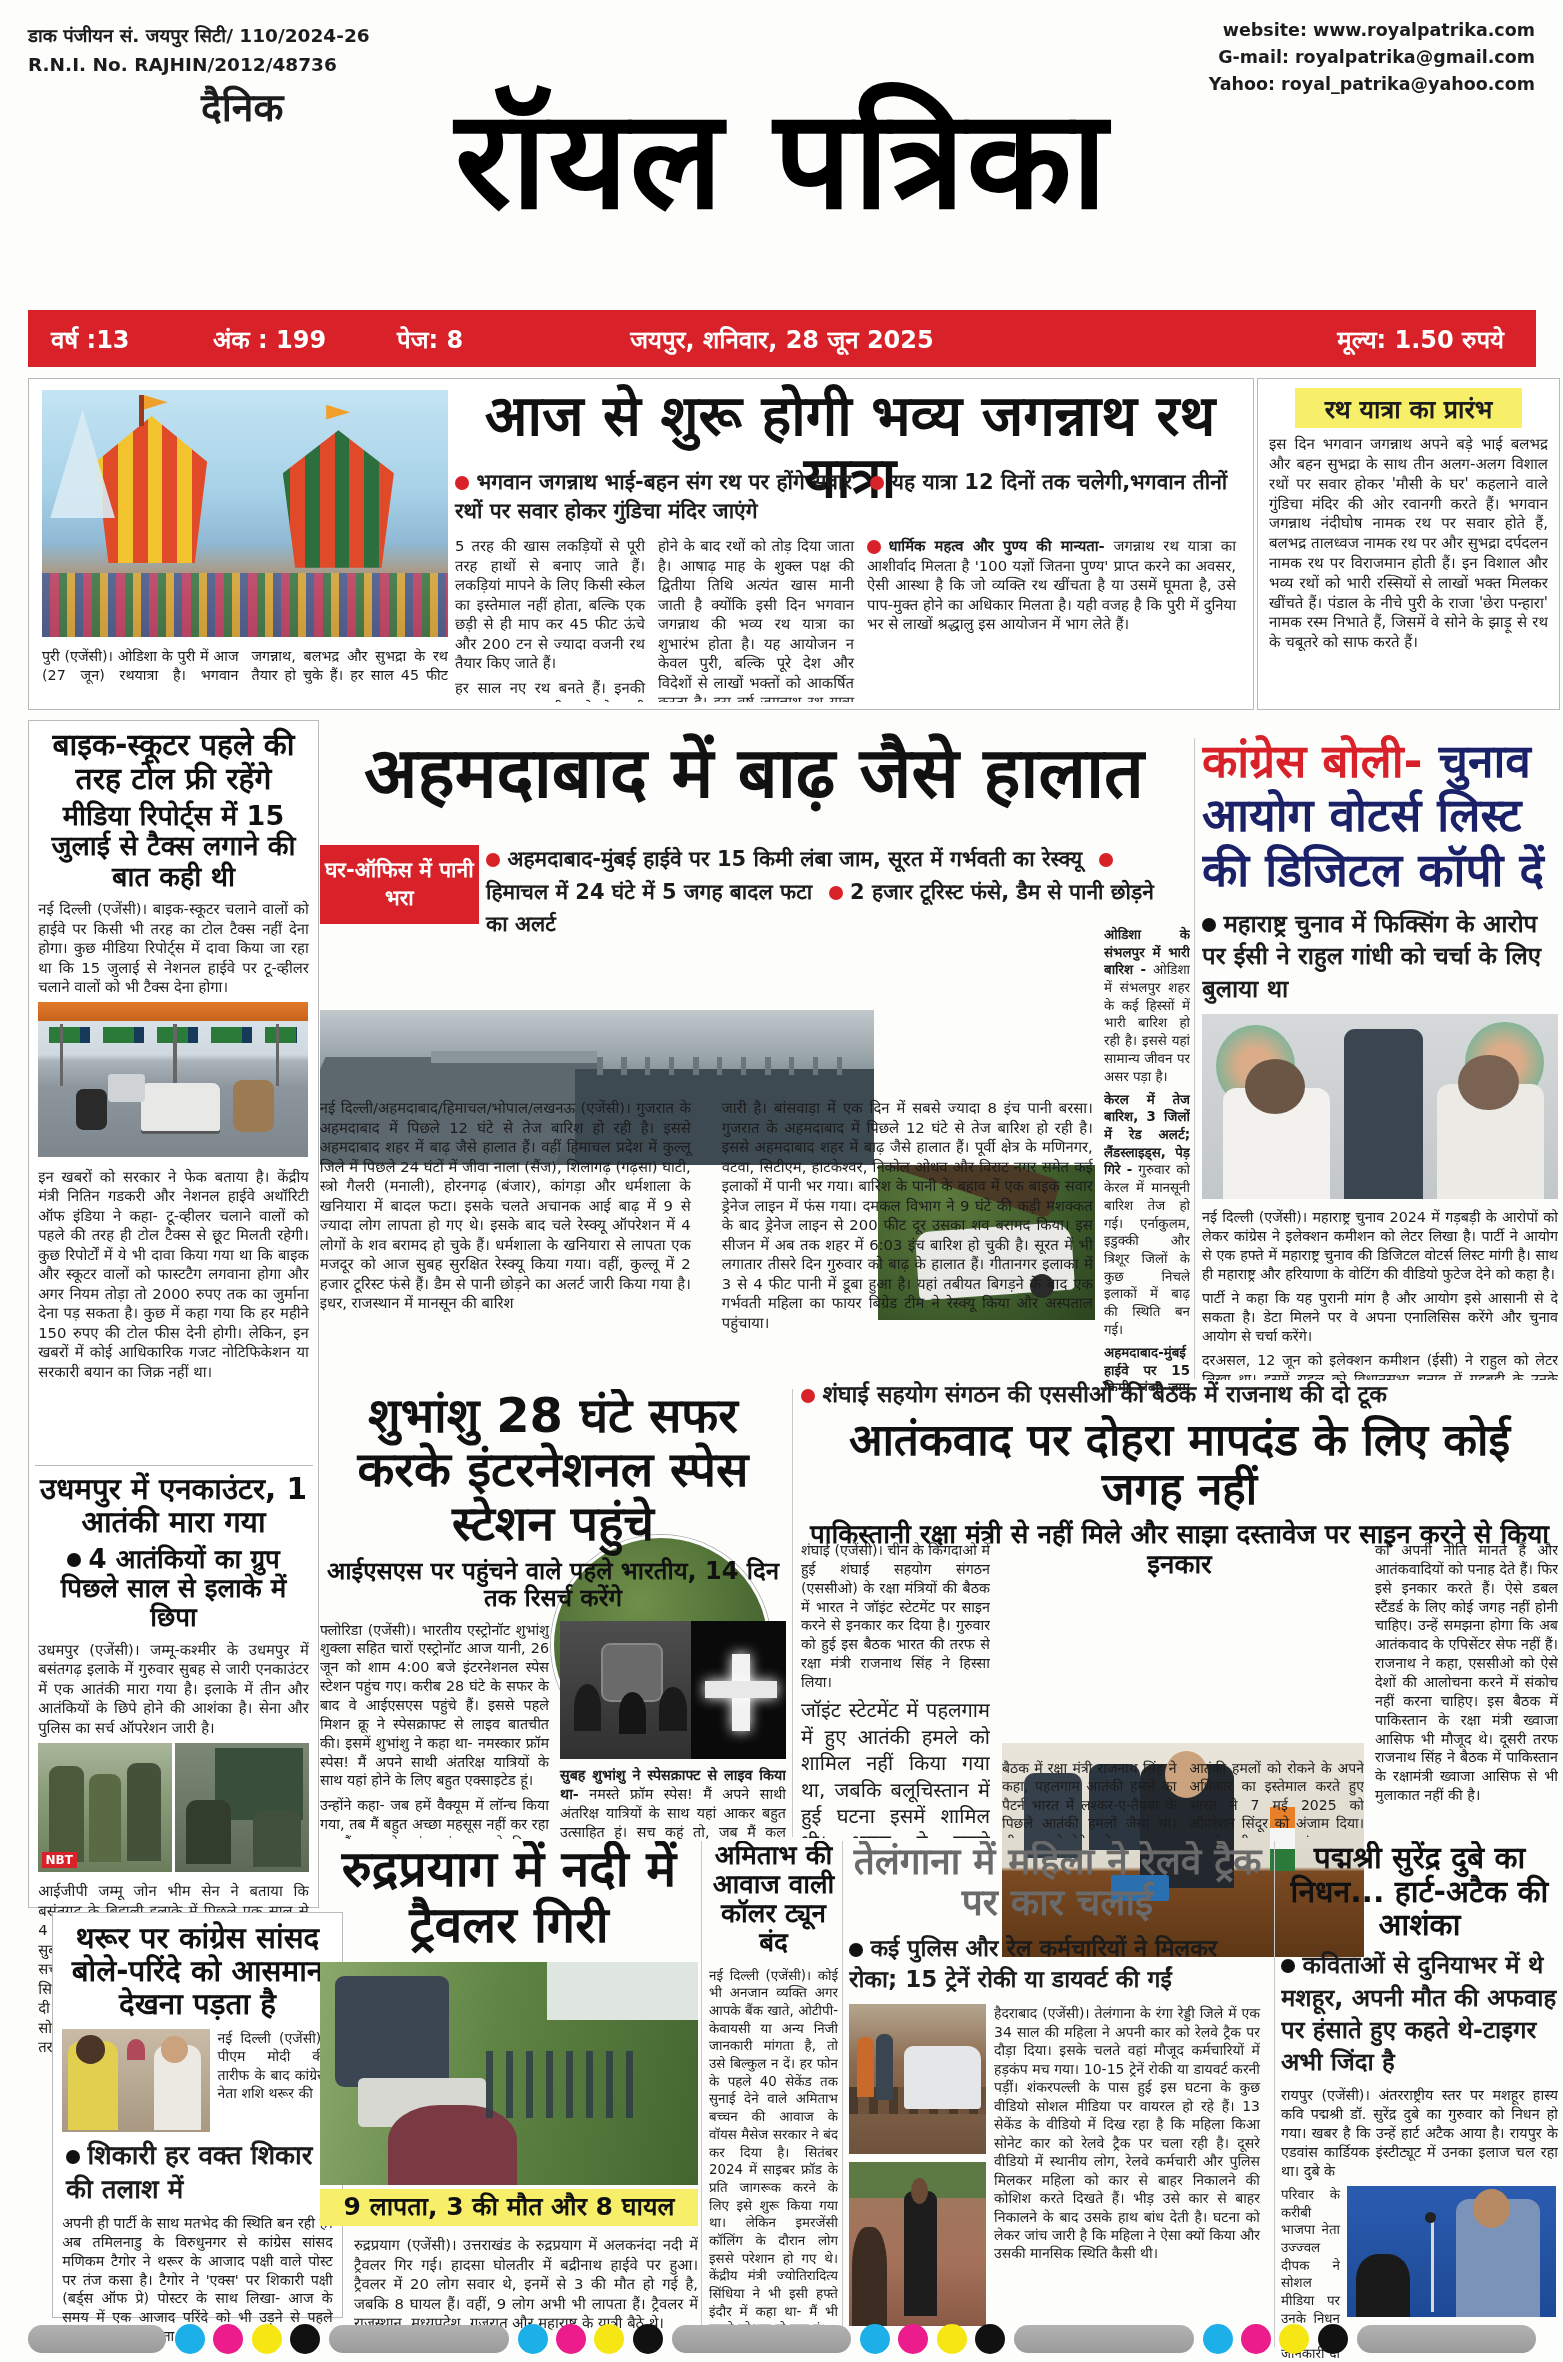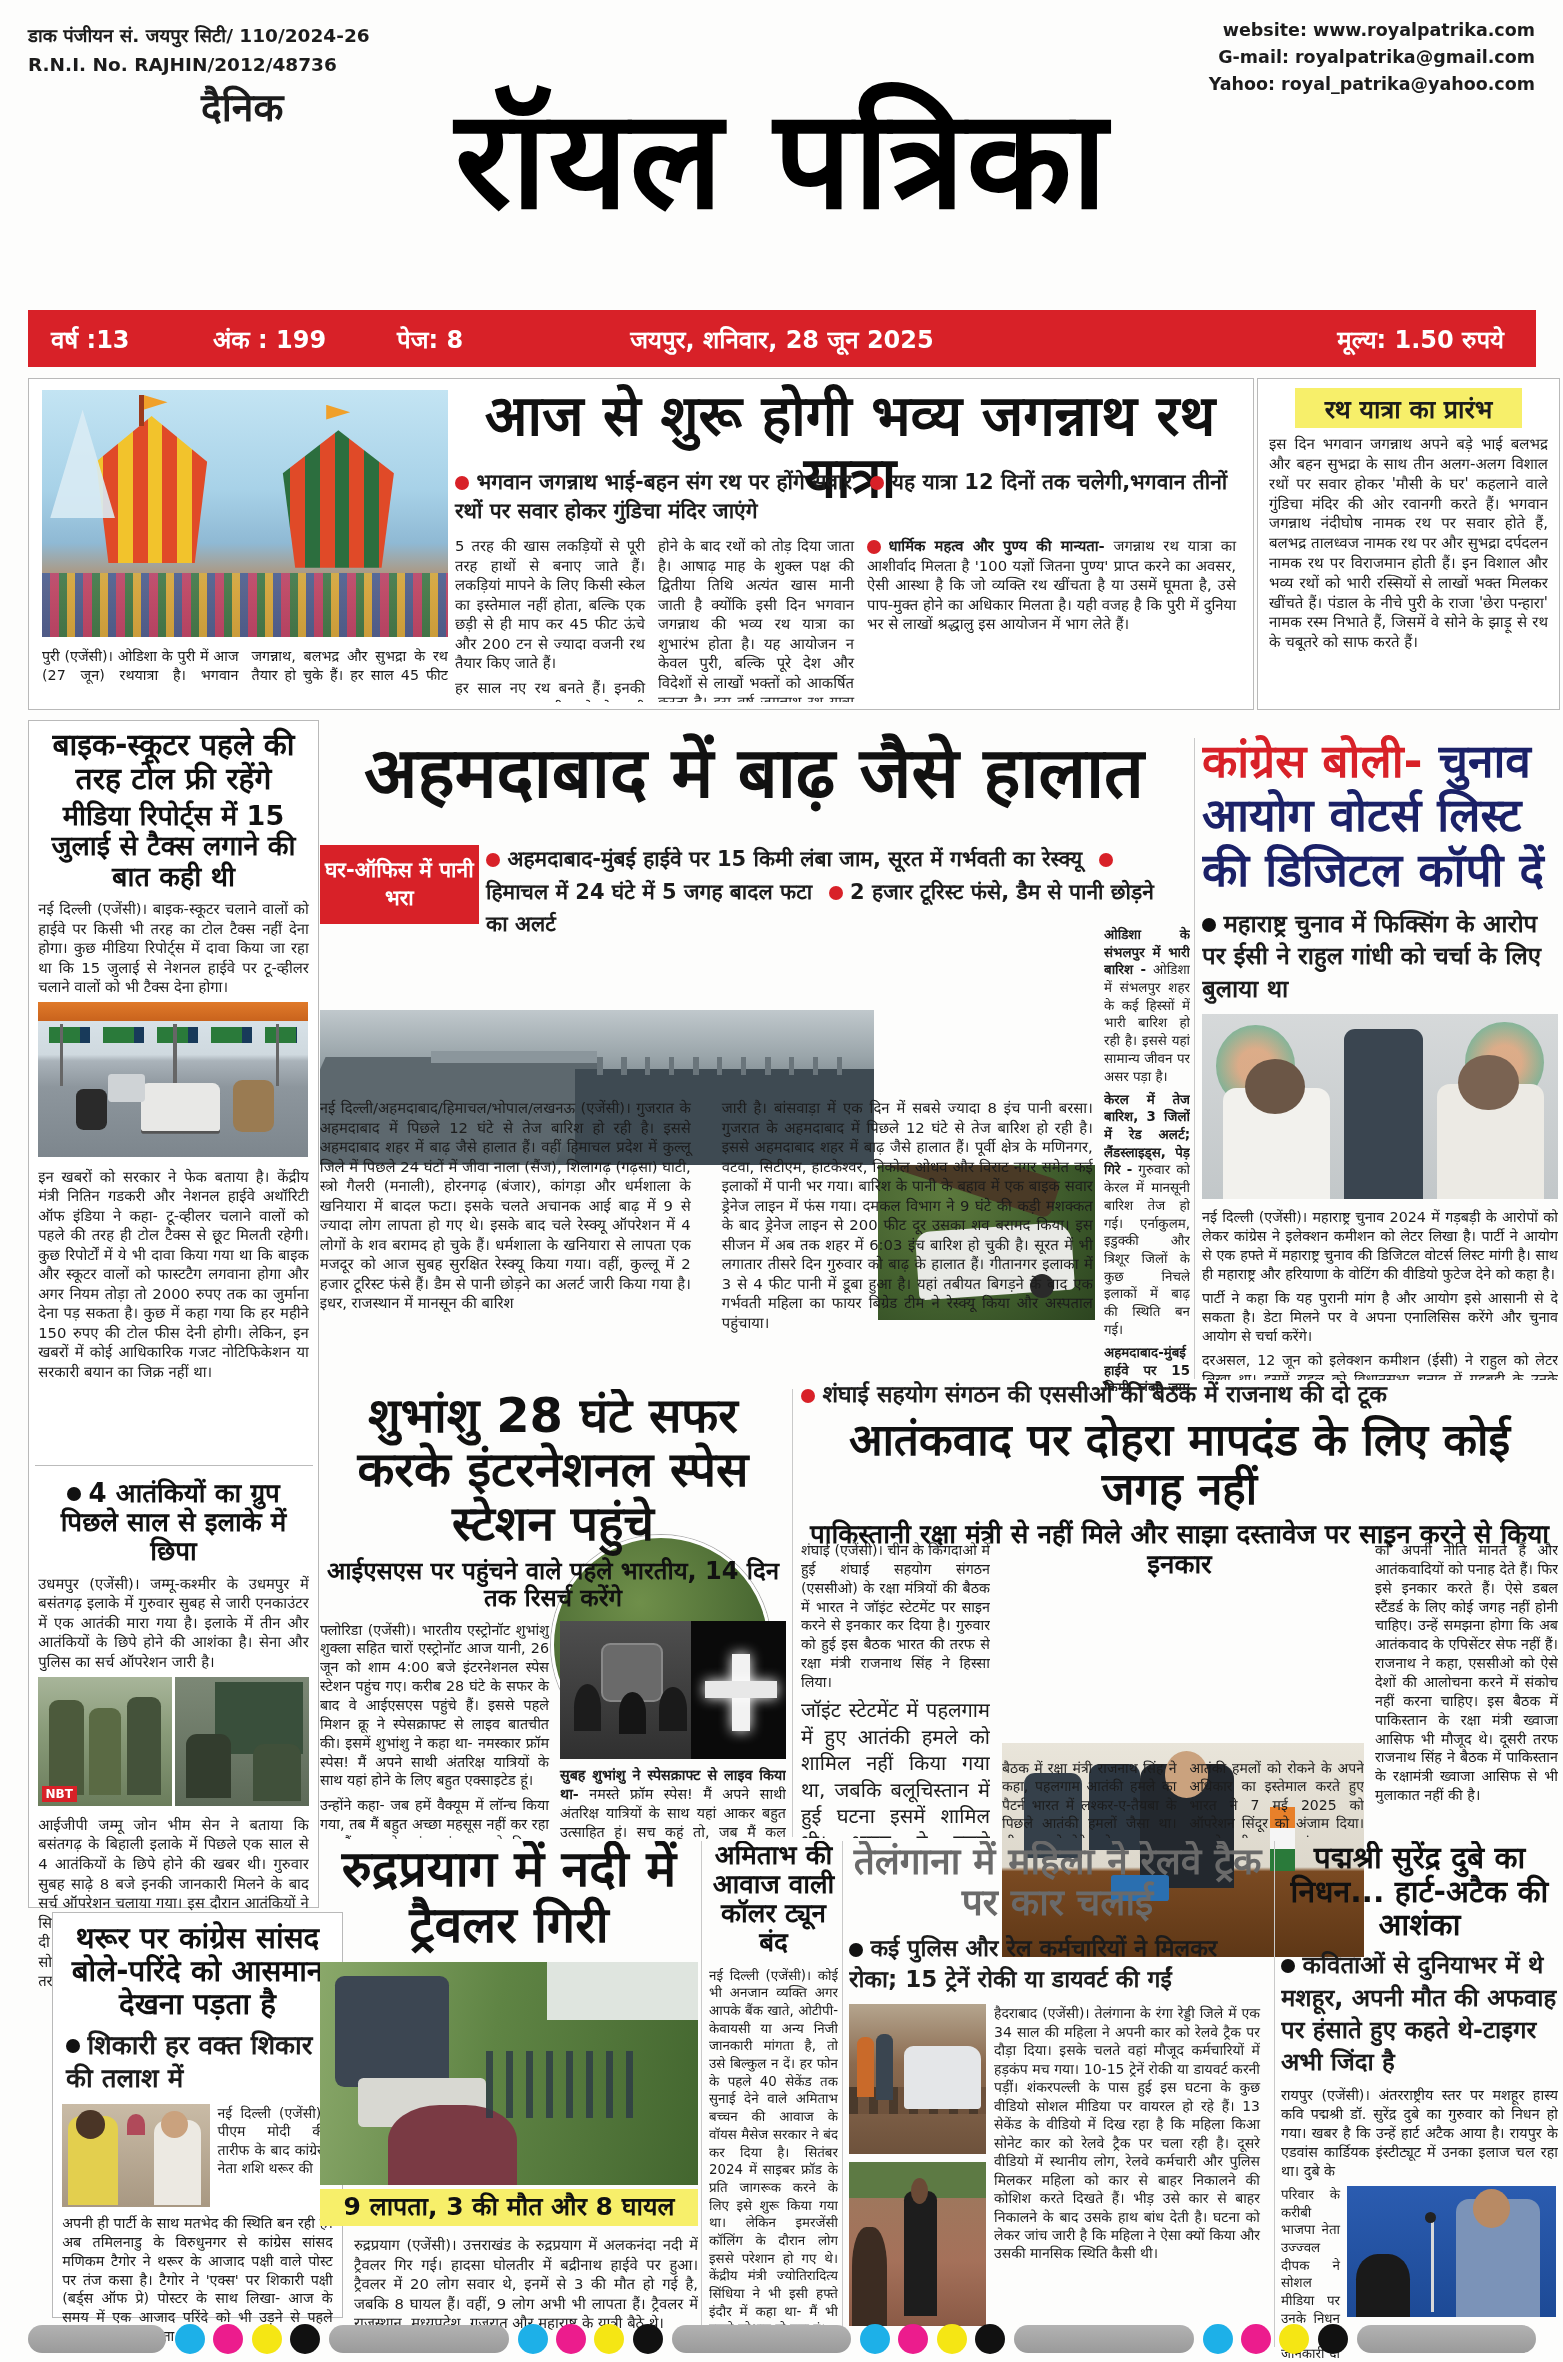--- a/index.html
+++ b/index.html
@@ -104,20 +104,21 @@
       <div class="shape" style="left:88%;top:14%;width:3.7px;height:40%;background:#666;"></div>
       <div class="shape" style="left:38%;top:52%;width:79px;height:48px;background:#e8e8e6;border-radius:7.4px 7.4px 2.8px 2.8px;box-shadow:0 2.8px 0 #555;"></div>
       <div class="shape" style="left:14%;top:56%;width:31px;height:41px;background:#2a2a2a;border-radius:7.4px;"></div>
       <div class="shape" style="left:72%;top:50%;width:41px;height:52px;background:#9a7b52;border-radius:9.2px;"></div>
       <div class="shape" style="left:26%;top:46%;width:37px;height:28px;background:#cfd3d6;border-radius:3.7px;"></div>
     </div>
     <p class="bd" style="margin-top:9.2px;height:293px;overflow:hidden;">इन खबरों को सरकार ने फेक बताया है। केंद्रीय मंत्री नितिन गडकरी और नेशनल हाईवे अथॉरिटी ऑफ इंडिया ने कहा- टू-व्हीलर चलाने वालों को पहले की तरह ही टोल टैक्स से छूट मिलती रहेगी। कुछ रिपोर्टों में ये भी दावा किया गया था कि बाइक और स्कूटर वालों को फास्टटैग लगवाना होगा और अगर नियम तोड़ा तो 2000 रुपए तक का जुर्माना देना पड़ सकता है। कुछ में कहा गया कि हर महीने 150 रुपए की टोल फीस देनी होगी। लेकिन, इन खबरों में कोई आधिकारिक गजट नोटिफिकेशन या सरकारी बयान का जिक्र नहीं था।</p>
   </div>
   <div style="border-top:0.9px solid #bbb;margin:3.7px 5.5px;"></div>
   <div style="padding:3.7px 9.2px 0 9.2px;">
+    <div class="hl" style="font-size:29.5px;">उधमपुर में एनकाउंटर, 1 आतंकी मारा गया</div>
     <div class="hl" style="font-size:26px;margin-top:5.5px;"><span class="bdot"></span><span>4 आतंकियों का ग्रुप पिछले साल से इलाके में छिपा</span></div>
     <p class="bd" style="margin-top:7.4px;">उधमपुर (एजेंसी)। जम्मू-कश्मीर के उधमपुर में बसंतगढ़ इलाके में गुरुवार सुबह से जारी एनकाउंटर में एक आतंकी मारा गया है। इलाके में तीन और आतंकियों के छिपे होने की आशंका है। सेना और पुलिस का सर्च ऑपरेशन जारी है।</p>
     <div style="display:flex;gap:2.8px;">
       <div class="photo" style="width:134px;height:129px;background:linear-gradient(180deg,#a8b59a 0%,#8a9c7a 40%,#6b7d5c 100%);">
         <div class="shape" style="left:8%;top:18%;width:26%;height:74%;background:#4c5a3c;border-radius:9.2px 9.2px 0 0;"></div>
         <div class="shape" style="left:38%;top:24%;width:24%;height:68%;background:#5a6a44;border-radius:9.2px 9.2px 0 0;"></div>
         <div class="shape" style="left:66%;top:16%;width:26%;height:76%;background:#44523a;border-radius:9.2px 9.2px 0 0;"></div>
         <span class="nbt">NBT</span>
       </div>
       <div class="photo" style="width:134px;height:129px;background:linear-gradient(180deg,#7c8876 0%,#5d6a58 100%);">
@@ -125,31 +126,31 @@
         <div class="shape" style="left:8%;top:44%;width:34%;height:50%;background:#333d2e;border-radius:11px 11px 0 0;"></div>
         <div class="shape" style="left:58%;top:52%;width:36%;height:44%;background:#40503a;border-radius:11px 11px 0 0;"></div>
       </div>
     </div>
     <p class="bd" style="margin-top:9.2px;height:277px;overflow:hidden;">आईजीपी जम्मू जोन भीम सेन ने बताया कि बसंतगढ़ के बिहाली इलाके में पिछले एक साल से 4 आतंकियों के छिपे होने की खबर थी। गुरुवार सुबह साढ़े 8 बजे इनकी जानकारी मिलने के बाद सर्च ऑपरेशन चलाया गया। इस दौरान आतंकियों ने सिक्योरिटी फोर्सेज के जवानों पर फायरिंग शुरू कर दी। जवाबी कार्रवाई में एक आतंकी मारा गया है। सोर्स के अनुसार, इलाके में 3 और आतंकी हैं। दोनों तरफ से फायरिंग जारी है।</p>
   </div>
 </div>
 
 <div class="abs box" style="left:28px;top:1912px;width:289px;height:404px;margin-left:24px;">
   <div class="hl" style="font-size:29.5px;margin:9.2px 7.4px 0 7.4px;">थरूर पर कांग्रेस सांसद बोले-परिंदे को आसमान देखना पड़ता है</div>
-  <div style="font-size:26px;font-weight:bold;margin:7.4px 9.2px 0 13px;line-height:1.3;"><span class="bdot"></span><span>शिकारी हर वक्त शिकार की तलाश में</span></div>
   <div style="display:flex;gap:7.4px;margin:7.4px 9.2px 0 9.2px;">
     <div class="photo" style="width:148px;height:103px;background:linear-gradient(180deg,#c9bba6 0%,#a89882 100%);">
       <div class="shape" style="left:4%;top:12%;width:34%;height:86%;background:#e3cf4e;border-radius:13px 13px 0 0;"></div>
       <div class="shape" style="left:9%;top:6%;width:20%;height:28%;background:#4a3526;border-radius:50%;"></div>
       <div class="shape" style="left:62%;top:16%;width:32%;height:82%;background:#ece9e2;border-radius:13px 13px 0 0;"></div>
       <div class="shape" style="left:67%;top:7%;width:18%;height:26%;background:#caa27e;border-radius:50%;"></div>
       <div class="shape" style="left:44%;top:10%;width:12%;height:20%;background:#b04a5a;border-radius:50% 50% 0 0;"></div>
     </div>
     <p class="bd" style="width:109px;font-size:14px;">नई दिल्ली (एजेंसी)। पीएम मोदी की तारीफ के बाद कांग्रेस नेता शशि थरूर की</p>
   </div>
+  <div style="font-size:26px;font-weight:bold;margin:7.4px 9.2px 0 13px;line-height:1.3;"><span class="bdot"></span><span>शिकारी हर वक्त शिकार की तलाश में</span></div>
   <p class="bd" style="margin:7.4px 9.2px;font-size:14.3px;height:157px;overflow:hidden;">अपनी ही पार्टी के साथ मतभेद की स्थिति बन रही है। अब तमिलनाडु के विरुधुनगर से कांग्रेस सांसद मणिकम टैगोर ने थरूर के आजाद पक्षी वाले पोस्ट पर तंज कसा है। टैगोर ने 'एक्स' पर शिकारी पक्षी (बर्ड्स ऑफ प्रे) पोस्टर के साथ लिखा- आज के समय में एक आजाद परिंदे को भी उड़ने से पहले आसमान देखना पड़ता है।</p>
 </div>
 
 <div class="abs" style="left:318px;top:734px;width:872px;height:657px;">
   <div class="hl" style="font-size:70px;width:100%;">अहमदाबाद में बाढ़ जैसे हालात</div>
   <div class="abs" id="flood-kicker" style="left:1.8px;top:111px;width:159px;height:79px;">घर-ऑफिस में पानी भरा</div>
   <div class="abs subbul" style="left:168px;top:109px;width:694px;">
     <span class="dot"></span><span>अहमदाबाद-मुंबई हाईवे पर 15 किमी लंबा जाम, सूरत में गर्भवती का रेस्क्यू</span>
     <span class="dot" style="margin-left:9.2px;"></span><span>हिमाचल में 24 घंटे में 5 जगह बादल फटा</span>
     <span class="dot" style="margin-left:9.2px;"></span><span>2 हजार टूरिस्ट फंसे, डैम से पानी छोड़ने का अलर्ट</span>

